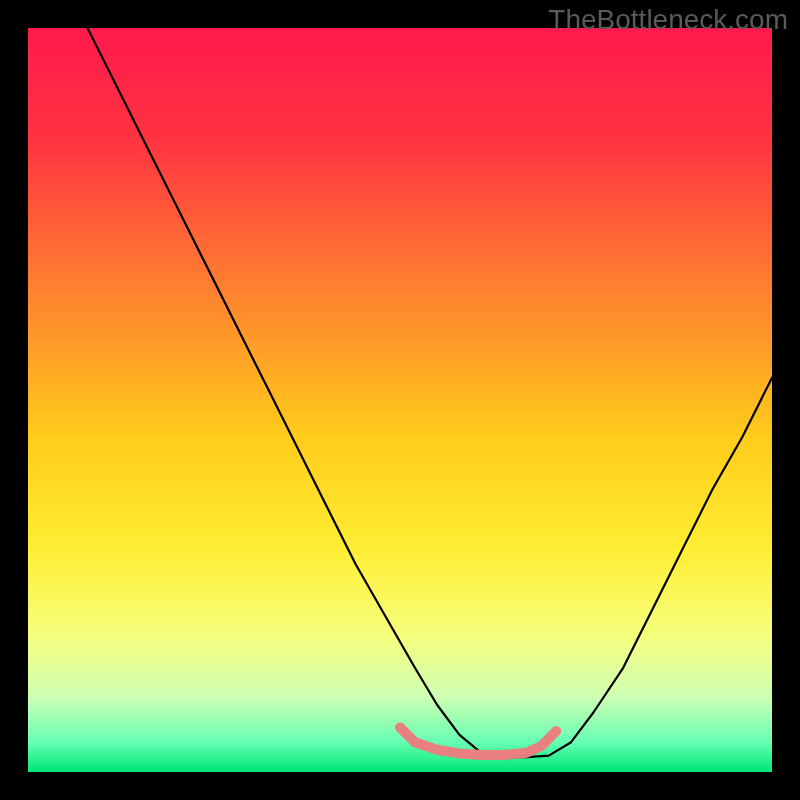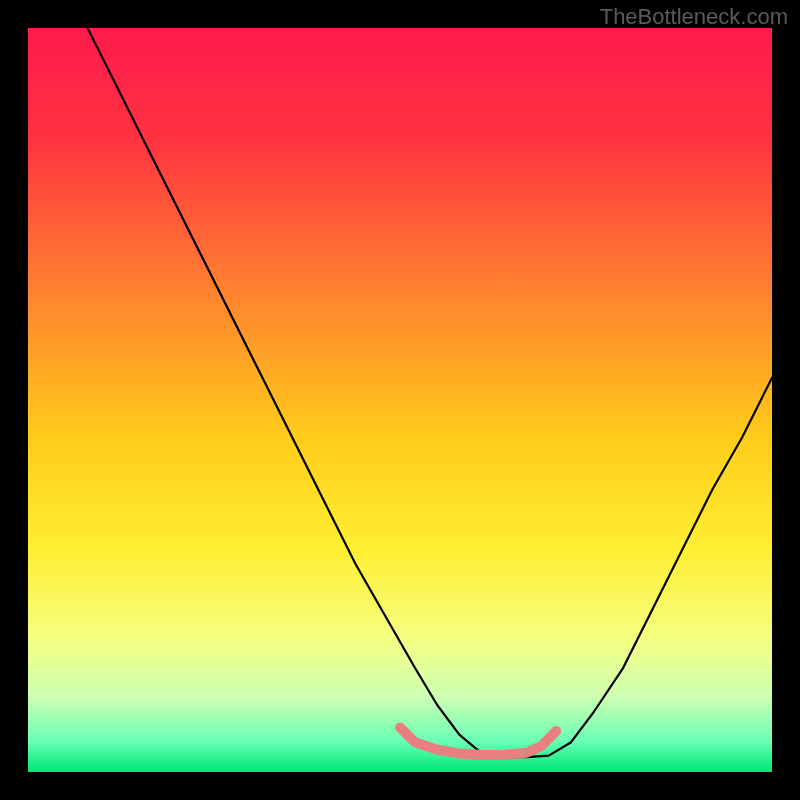--- a/index.html
+++ b/index.html
@@ -9,21 +9,21 @@
     height: 800px;
     background: #000;
     font-family: Arial, sans-serif;
     overflow: hidden;
   }
   .watermark {
     position: absolute;
     top: 4px;
     right: 12px;
     color: #5a5a5a;
-    font-size: 22px;
+    font-size: 28px;
     font-weight: 500;
     z-index: 10;
   }
   .chart-container {
     position: absolute;
     top: 28px;
     left: 28px;
     width: 744px;
     height: 744px;
   }

